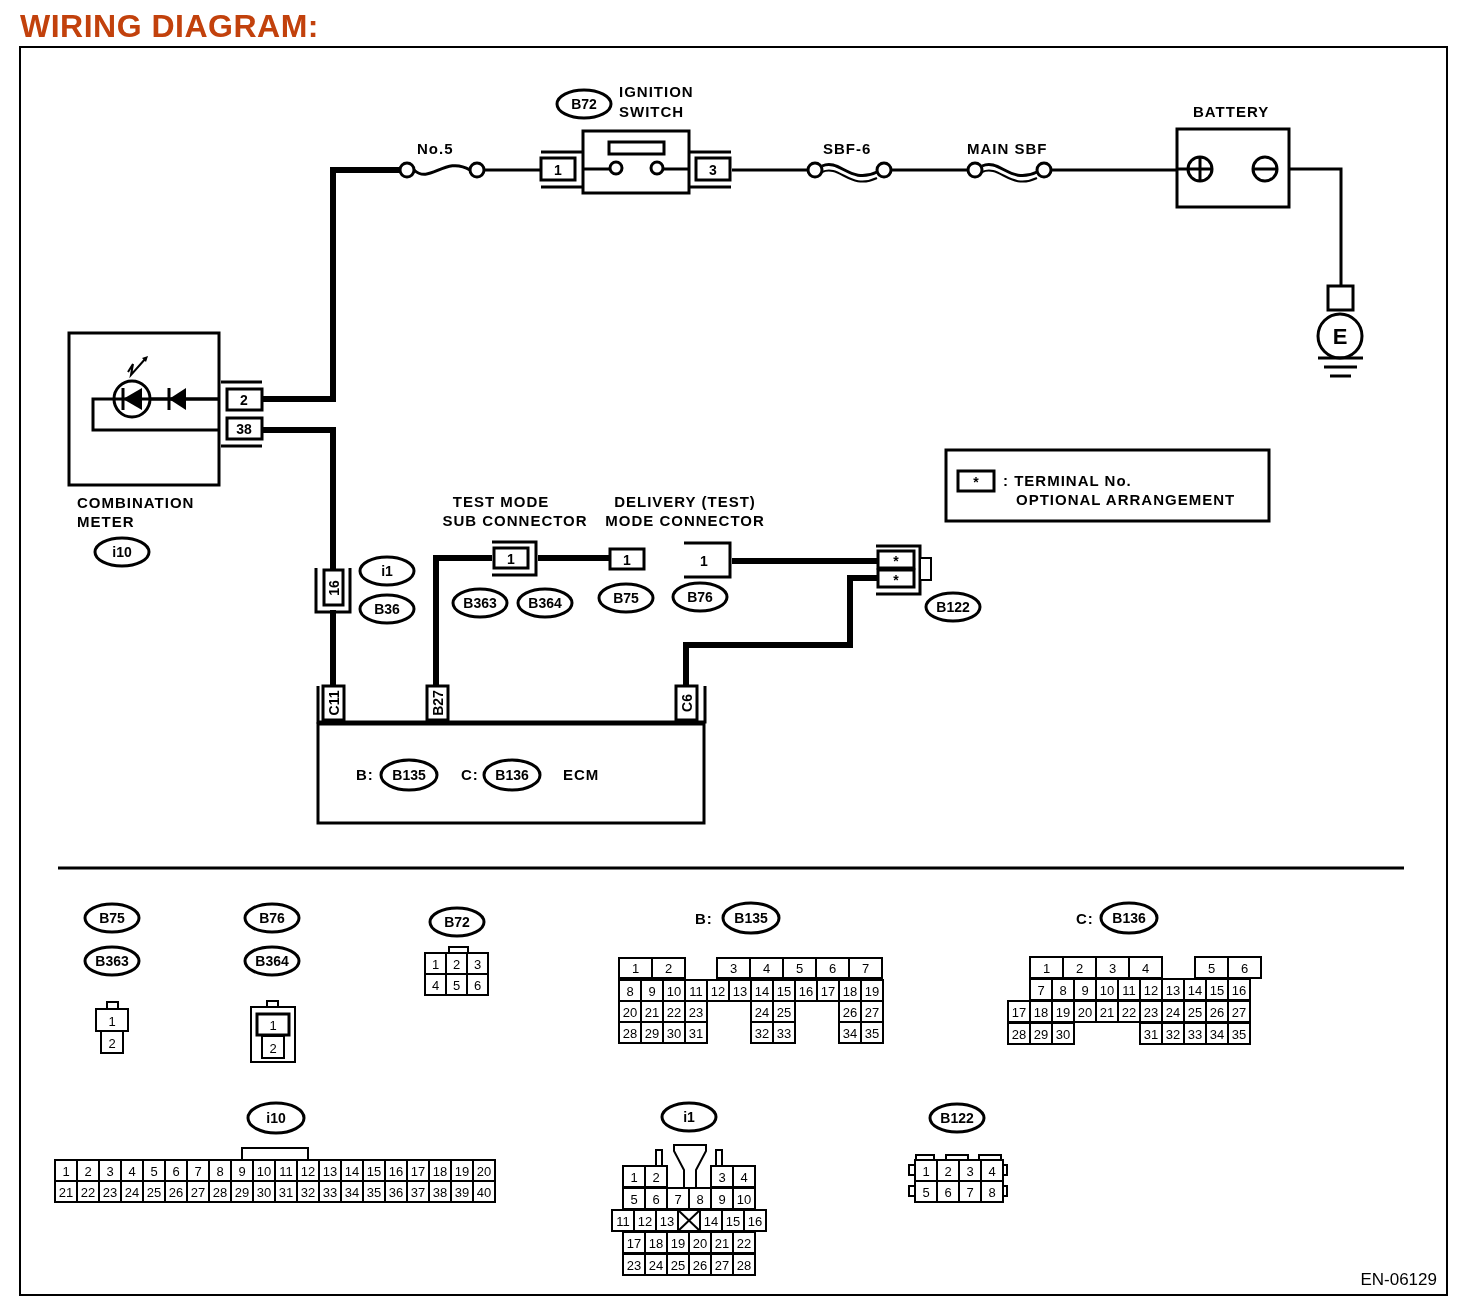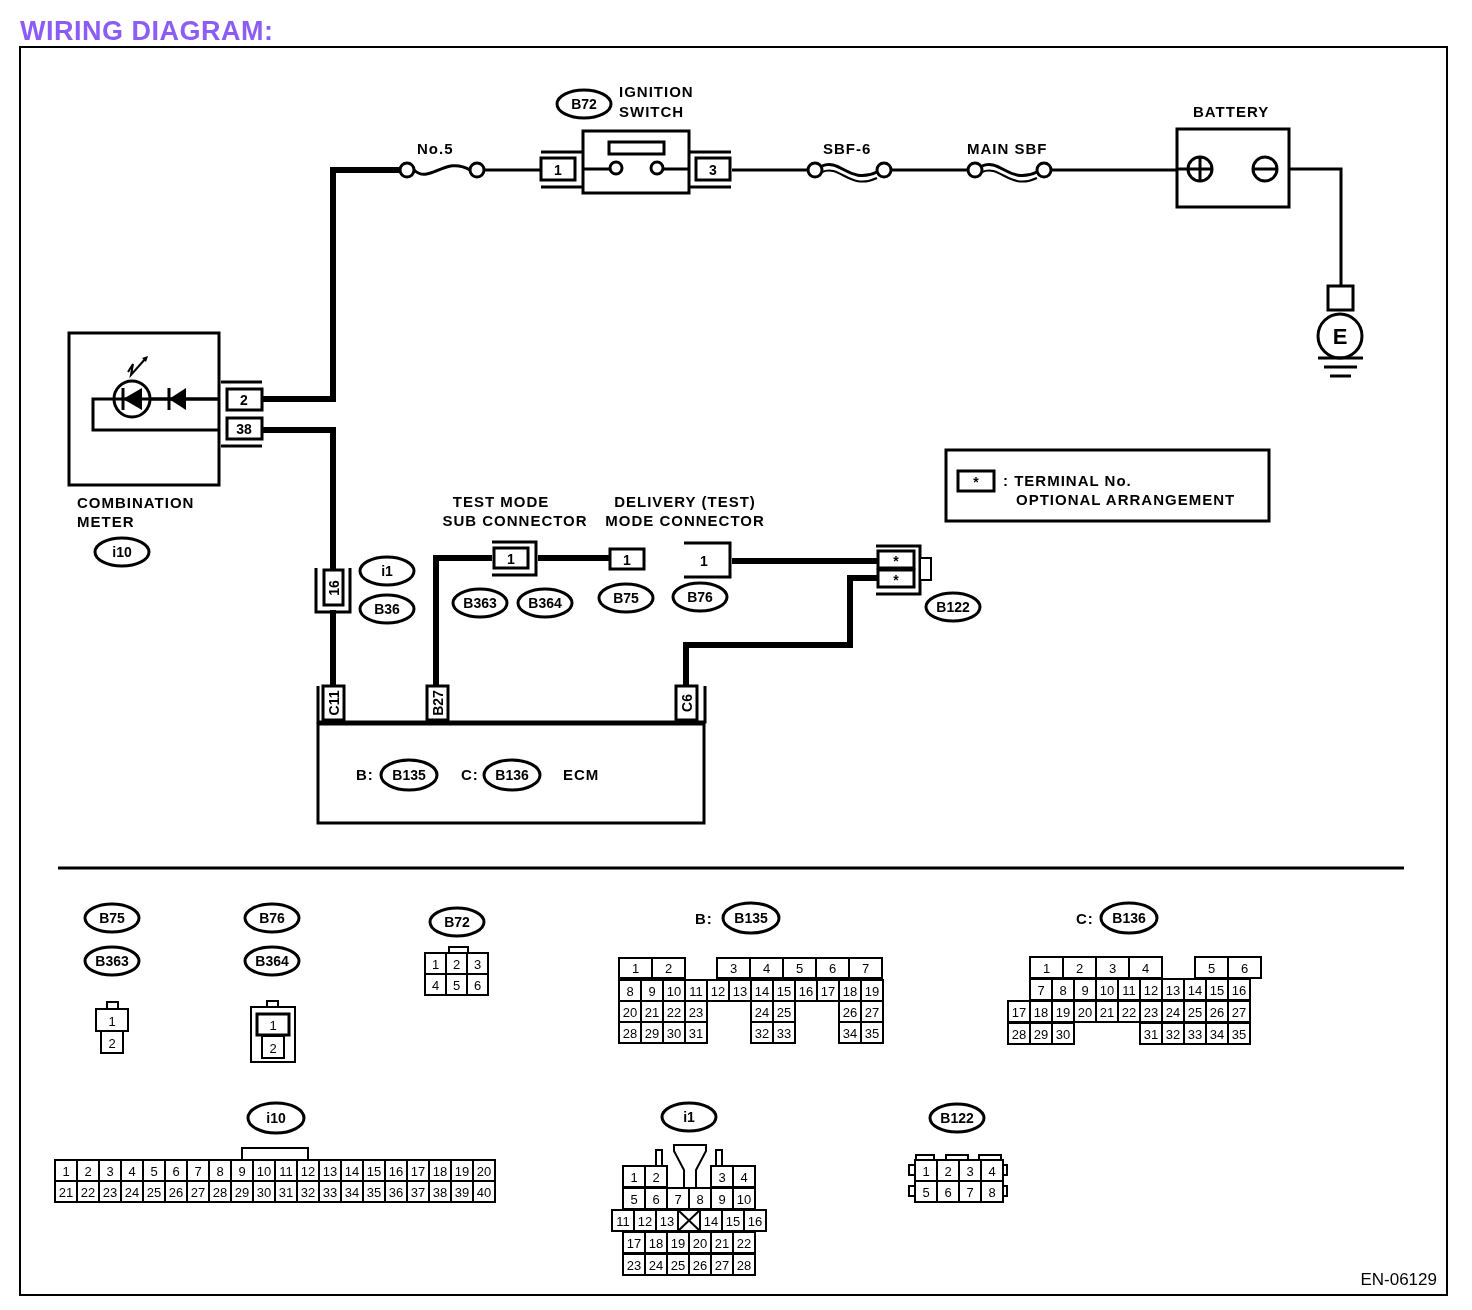--- a/index.html
+++ b/index.html
@@ -1,17 +1,17 @@
 <!DOCTYPE html>
 <html><head>
 <meta charset="utf-8">
 <style>
   html, body { margin:0; padding:0; background:#ffffff; }
   body { width:1472px; height:1310px; position:relative; overflow:hidden; font-family:"Liberation Sans", sans-serif; }
-  #title { position:absolute; left:20px; top:16px; font-size:27px; font-weight:bold; color:#8b5cf6; letter-spacing:0.5px; }
+  #title { position:absolute; left:20px; top:8px; font-size:32px; font-weight:bold; color:#c2410c; letter-spacing:0.5px; }
   svg#diagram { position:absolute; left:0; top:0; }
   svg text { font-family:"Liberation Sans", sans-serif; fill:#000; }
   .lbl { font-size:15px; font-weight:bold; letter-spacing:1px; }
   .oval-t { font-size:14px; font-weight:bold; }
   .pin { font-size:13px; }
   .pinb { font-size:14px; font-weight:bold; }
   .wire { stroke:#000; fill:none; }
 </style>
 </head>
 <body>

